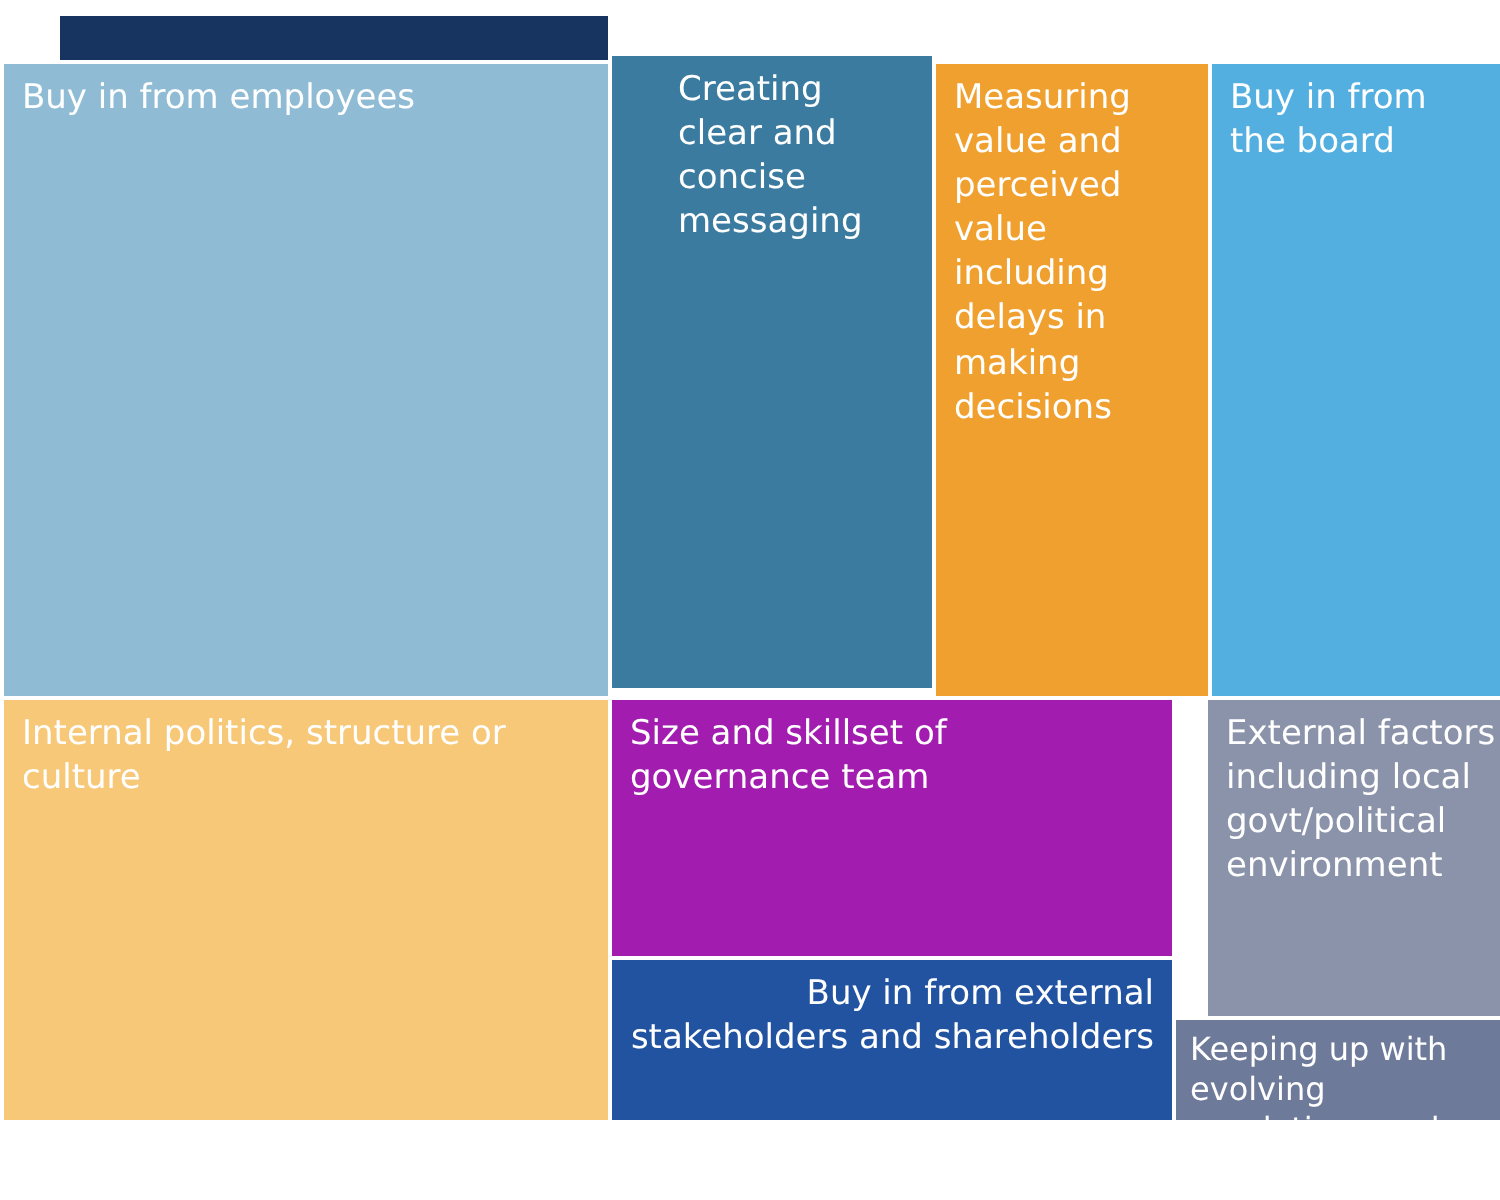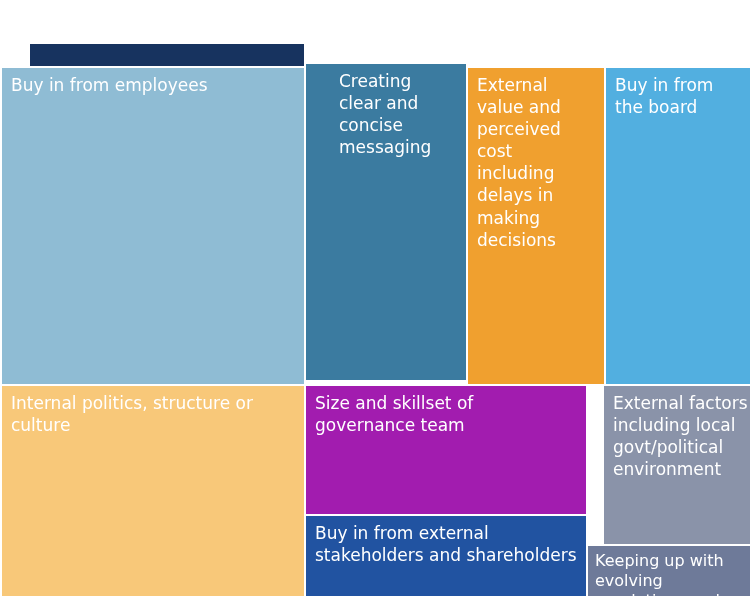--- a/index.html
+++ b/index.html
@@ -7,21 +7,20 @@
     padding: 0;
     background: #ffffff;
     font-family: "DejaVu Sans", "Liberation Sans", sans-serif;
   }
   .canvas {
     position: relative;
     width: 750px;
     height: 560px;
     background: #ffffff;
     overflow: hidden;
-    margin-top: 36px;
   }
   .cell {
     position: absolute;
     box-sizing: border-box;
     overflow: hidden;
   }
   .cell .label {
     display: block;
     padding: 6px 9px;
     color: #ffffff;
@@ -36,42 +35,42 @@
   }
 
   
   .c0  { left: 30px;  top: 8px;   width: 274px; height: 22px;  }
   .c1  { left: 2px;   top: 32px;  width: 302px; height: 316px; }
   .c2  { left: 306px; top: 28px;  width: 160px; height: 316px; padding-left: 24px; }
   .c3  { left: 468px; top: 32px;  width: 136px; height: 316px; }
   .c4  { left: 606px; top: 32px;  width: 144px; height: 316px; }
   .c5  { left: 2px;   top: 350px; width: 302px; height: 228px; }
   .c6  { left: 306px; top: 350px; width: 280px; height: 128px; }
-  .c7  { left: 306px; top: 480px; width: 280px; height: 98px;  }
+  .c7  { left: 306px; top: 480px; width: 280px; height: 98px; text-align: right;  }
   .c8  { left: 604px; top: 350px; width: 162px; height: 158px; }
   .c9  { left: 588px; top: 510px; width: 162px; height: 68px;  }
   .c10 { left: 30px;  top: 580px; width: 624px; height: 20px;  }
 </style>
 </head>
 <body>
 
 <div class="canvas">
 
   <div class="cell c0" style="background-color: rgb(23, 51, 95);"></div>
 
   <div class="cell c1" style="background-color: rgb(143, 188, 212);">
     <span class="label">Buy in from employees</span>
   </div>
 
   <div class="cell c2" style="background-color: rgb(59, 123, 160);">
     <span class="label">Creating clear and concise messaging</span>
   </div>
 
   <div class="cell c3" style="background-color: rgb(240, 160, 47);">
-    <span class="label">External value and perceived cost including delays in making decisions</span>
+    <span class="label">Measuring value and perceived value including delays in making decisions</span>
   </div>
 
   <div class="cell c4" style="background-color: rgb(82, 175, 224);">
     <span class="label">Buy in from the board</span>
   </div>
 
   <div class="cell c5" style="background-color: rgb(248, 200, 121);">
     <span class="label">Internal politics, structure or culture</span>
   </div>
 

